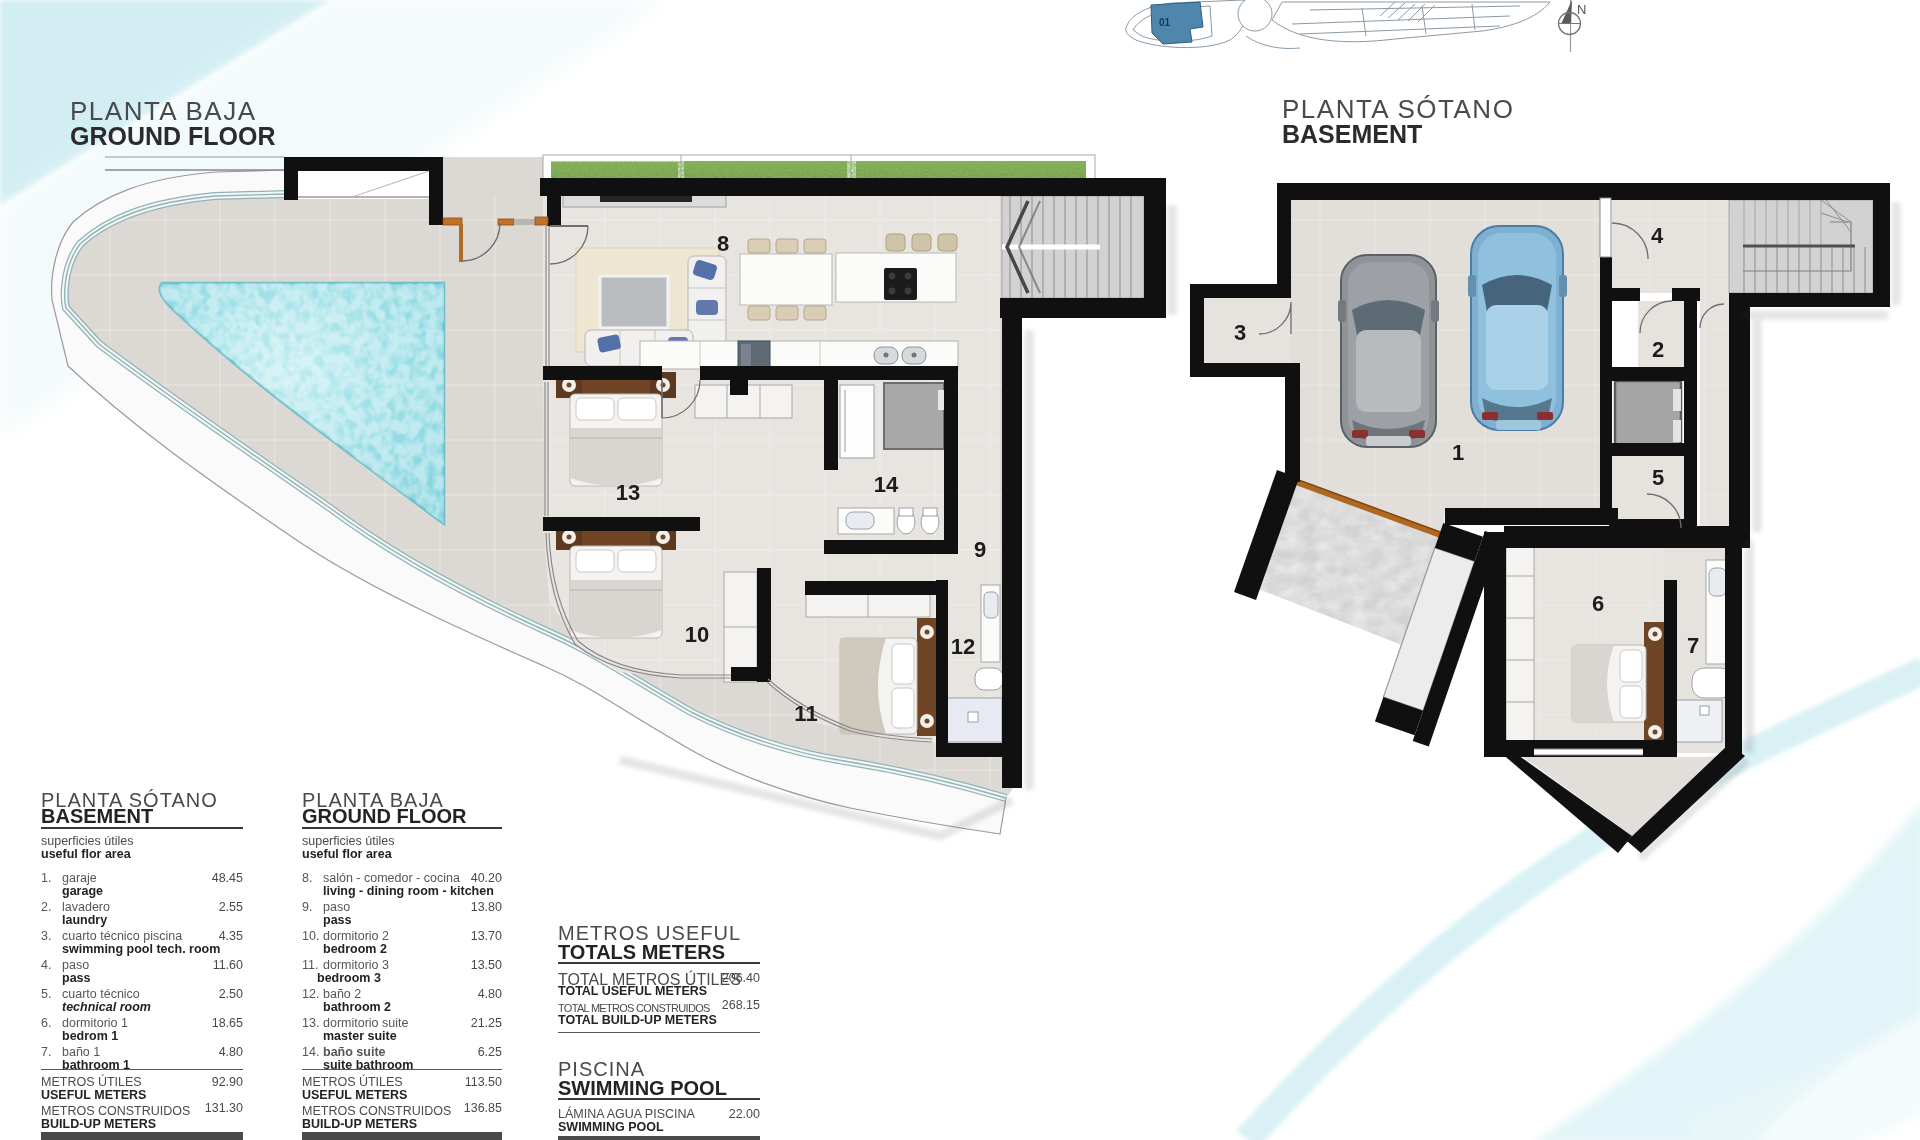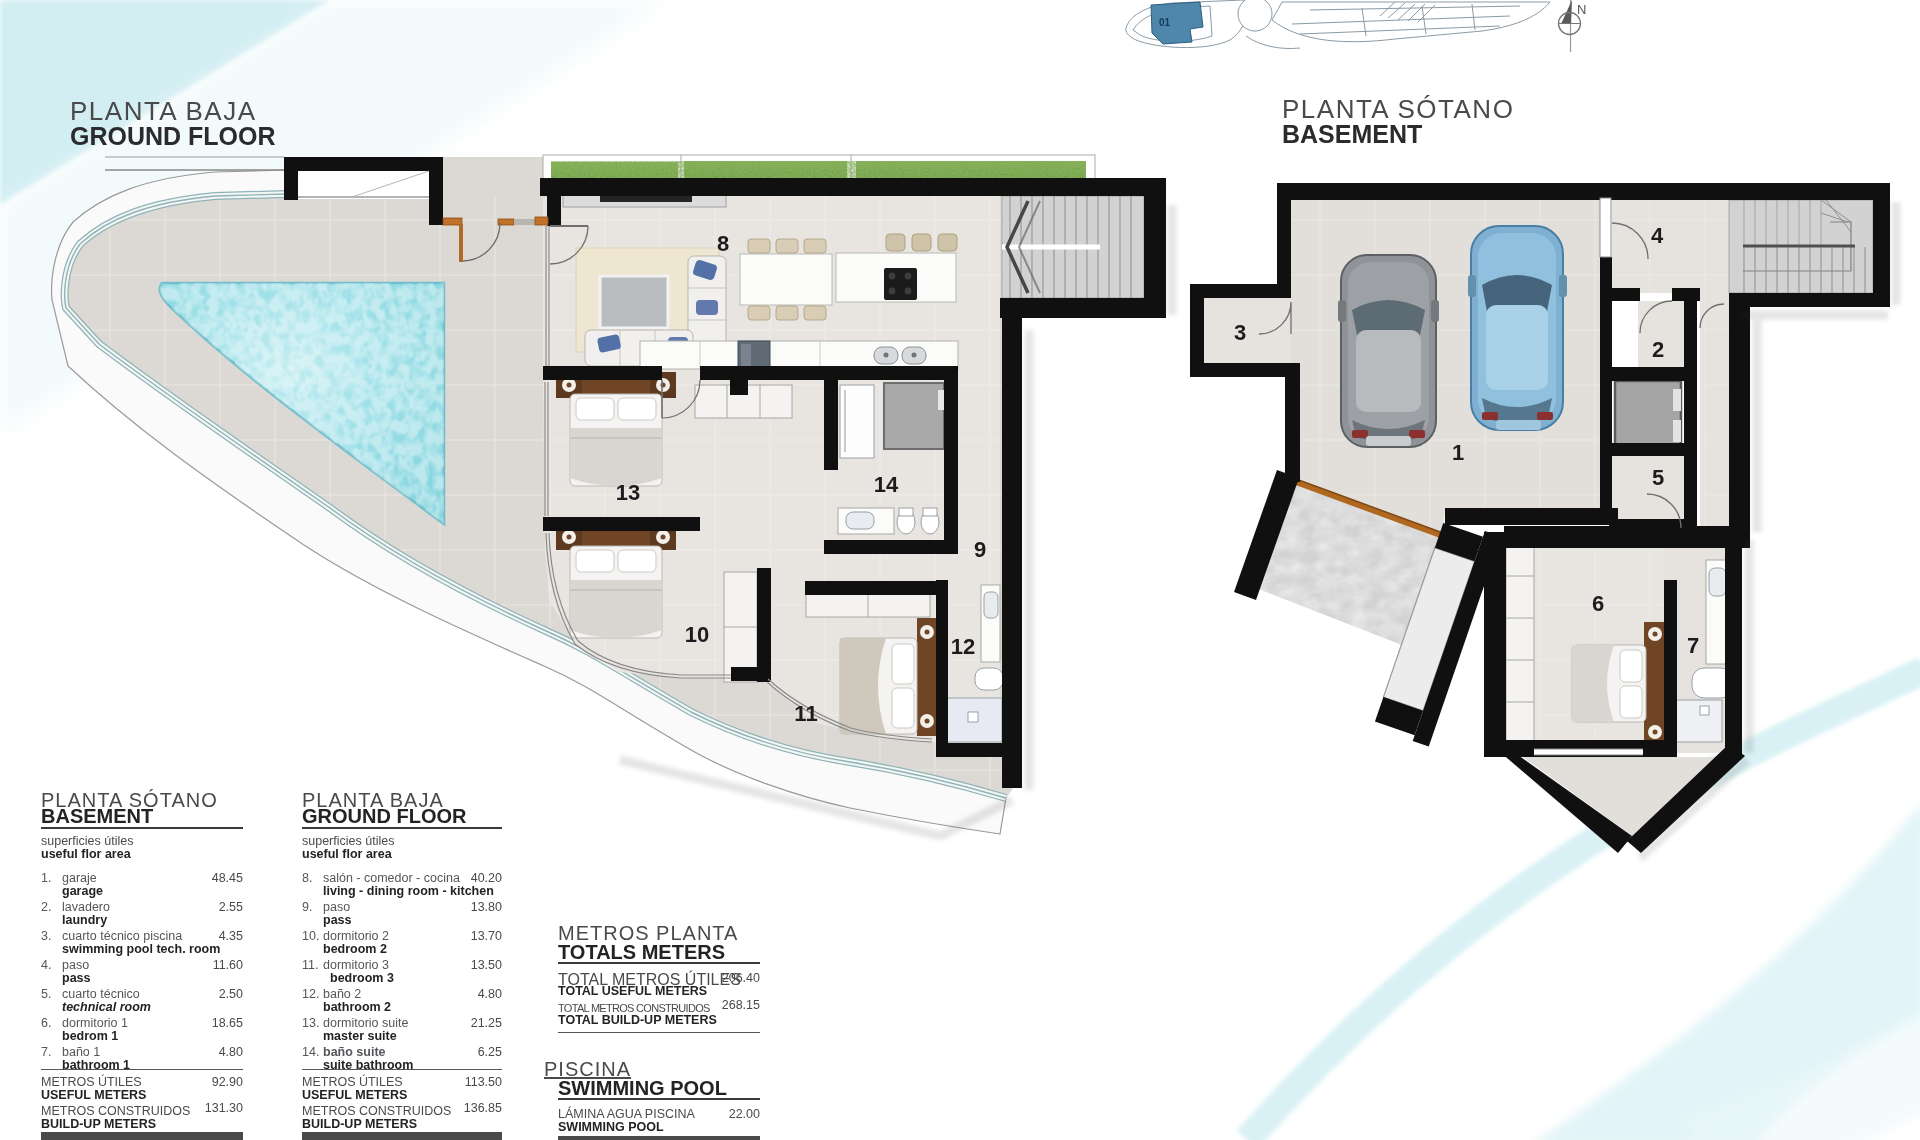--- a/index.html
+++ b/index.html
@@ -673,21 +673,21 @@
 <div class="abs i1" style="left:302px;top:900px;">9.</div>
 <div class="abs i1" style="left:323px;top:900px;">paso</div>
 <div class="abs i2" style="left:323px;top:913px;">pass</div>
 <div class="abs val" style="left:302px;top:900px;width:200px;text-align:right;">13.80</div>
 <div class="abs i1" style="left:302px;top:929px;">10.</div>
 <div class="abs i1" style="left:323px;top:929px;">dormitorio 2</div>
 <div class="abs i2" style="left:323px;top:942px;">bedroom 2</div>
 <div class="abs val" style="left:302px;top:929px;width:200px;text-align:right;">13.70</div>
 <div class="abs i1" style="left:302px;top:958px;">11.</div>
 <div class="abs i1" style="left:323px;top:958px;">dormitorio 3</div>
-<div class="abs i2" style="left:330px;top:971px;">bedroom 3</div>
+<div class="abs i2" style="left:317px;top:971px;">bedroom 3</div>
 <div class="abs val" style="left:302px;top:958px;width:200px;text-align:right;">13.50</div>
 <div class="abs i1" style="left:302px;top:987px;">12.</div>
 <div class="abs i1" style="left:323px;top:987px;">baño 2</div>
 <div class="abs i2" style="left:323px;top:1000px;">bathroom 2</div>
 <div class="abs val" style="left:302px;top:987px;width:200px;text-align:right;">4.80</div>
 <div class="abs i1" style="left:302px;top:1016px;">13.</div>
 <div class="abs i1" style="left:323px;top:1016px;">dormitorio suite</div>
 <div class="abs i2" style="left:323px;top:1029px;">master suite</div>
 <div class="abs val" style="left:302px;top:1016px;width:200px;text-align:right;">21.25</div>
 <div class="abs i1" style="left:302px;top:1045px;">14.</div>
@@ -696,30 +696,30 @@
 <div class="abs val" style="left:302px;top:1045px;width:200px;text-align:right;">6.25</div>
 <div class="abs" style="left:302px;top:1069px;width:200px;border-top:1.5px solid #555;"></div>
 <div class="abs h1" style="left:302px;top:1075px;">METROS ÚTILES</div>
 <div class="abs h2" style="left:302px;top:1088px;">USEFUL METERS</div>
 <div class="abs val" style="left:302px;top:1075px;width:200px;text-align:right;">113.50</div>
 <div class="abs h1" style="left:302px;top:1104px;">METROS CONSTRUIDOS</div>
 <div class="abs h2" style="left:302px;top:1117px;">BUILD-UP METERS</div>
 <div class="abs val" style="left:302px;top:1101px;width:200px;text-align:right;">136.85</div>
 <div class="abs" style="left:302px;top:1132px;width:200px;height:8px;background:#4a4a4a;"></div>
 
-<div class="abs lt1" style="left:558px;top:922px;">METROS PLANTA</div>
+<div class="abs lt1" style="left:558px;top:922px;">METROS USEFUL</div>
 <div class="abs lt2" style="left:558px;top:941px;">TOTALS METERS</div>
 <div class="abs" style="left:558px;top:962px;width:202px;border-top:2px solid #3a3a3a;"></div>
 <div class="abs h1" style="left:558px;top:971px;font-size:16px;">TOTAL METROS ÚTILES</div>
 <div class="abs h2" style="left:558px;top:984px;">TOTAL USEFUL METERS</div>
 <div class="abs val" style="left:558px;top:971px;width:202px;text-align:right;">206.40</div>
 <div class="abs h1" style="left:558px;top:1002px;font-size:11px;letter-spacing:-0.7px;">TOTAL METROS CONSTRUIDOS</div>
 <div class="abs h2" style="left:558px;top:1013px;">TOTAL BUILD-UP METERS</div>
 <div class="abs val" style="left:558px;top:998px;width:202px;text-align:right;">268.15</div>
 <div class="abs" style="left:558px;top:1032px;width:202px;border-top:1.5px solid #555;"></div>
 
-<div class="abs lt1" style="left:544px;top:1058px;text-decoration:underline;">PISCINA</div>
+<div class="abs lt1" style="left:558px;top:1058px;">PISCINA</div>
 <div class="abs lt2" style="left:558px;top:1077px;">SWIMMING POOL</div>
 <div class="abs" style="left:558px;top:1098px;width:202px;border-top:2px solid #3a3a3a;"></div>
 <div class="abs h1" style="left:558px;top:1107px;">LÁMINA AGUA PISCINA</div>
 <div class="abs h2" style="left:558px;top:1120px;">SWIMMING POOL</div>
 <div class="abs val" style="left:558px;top:1107px;width:202px;text-align:right;">22.00</div>
 <div class="abs" style="left:558px;top:1136px;width:202px;height:4px;background:#4a4a4a;"></div>
 
 </body></html>

